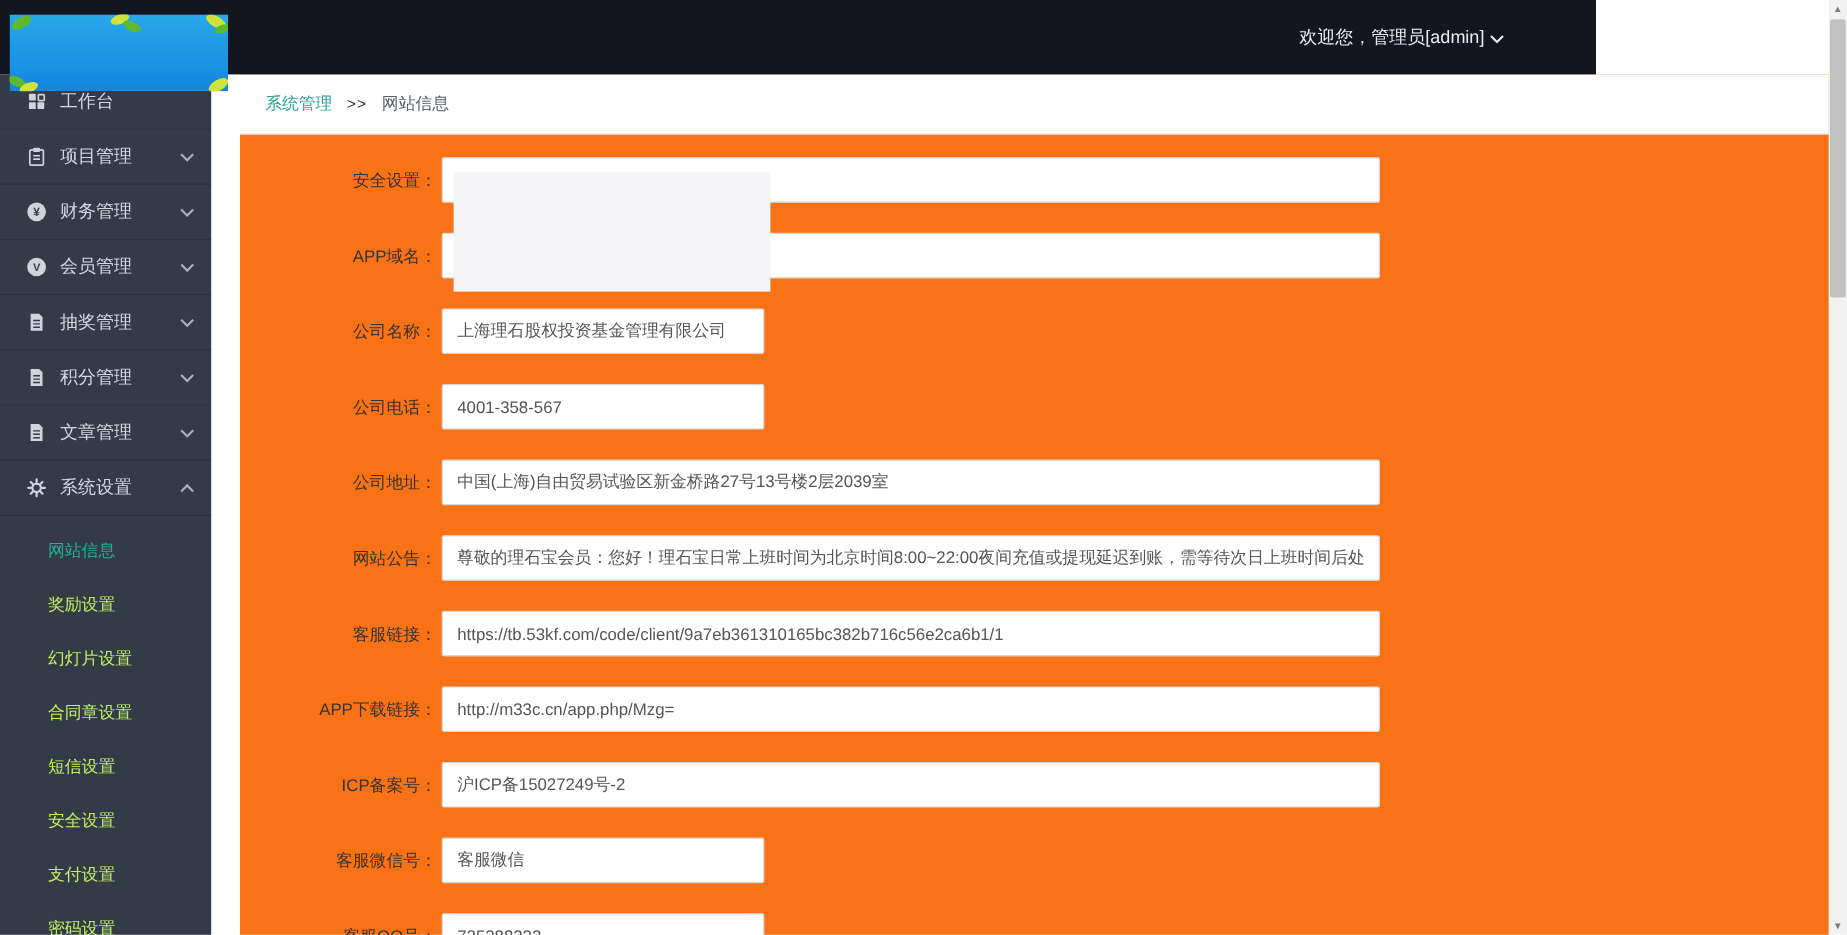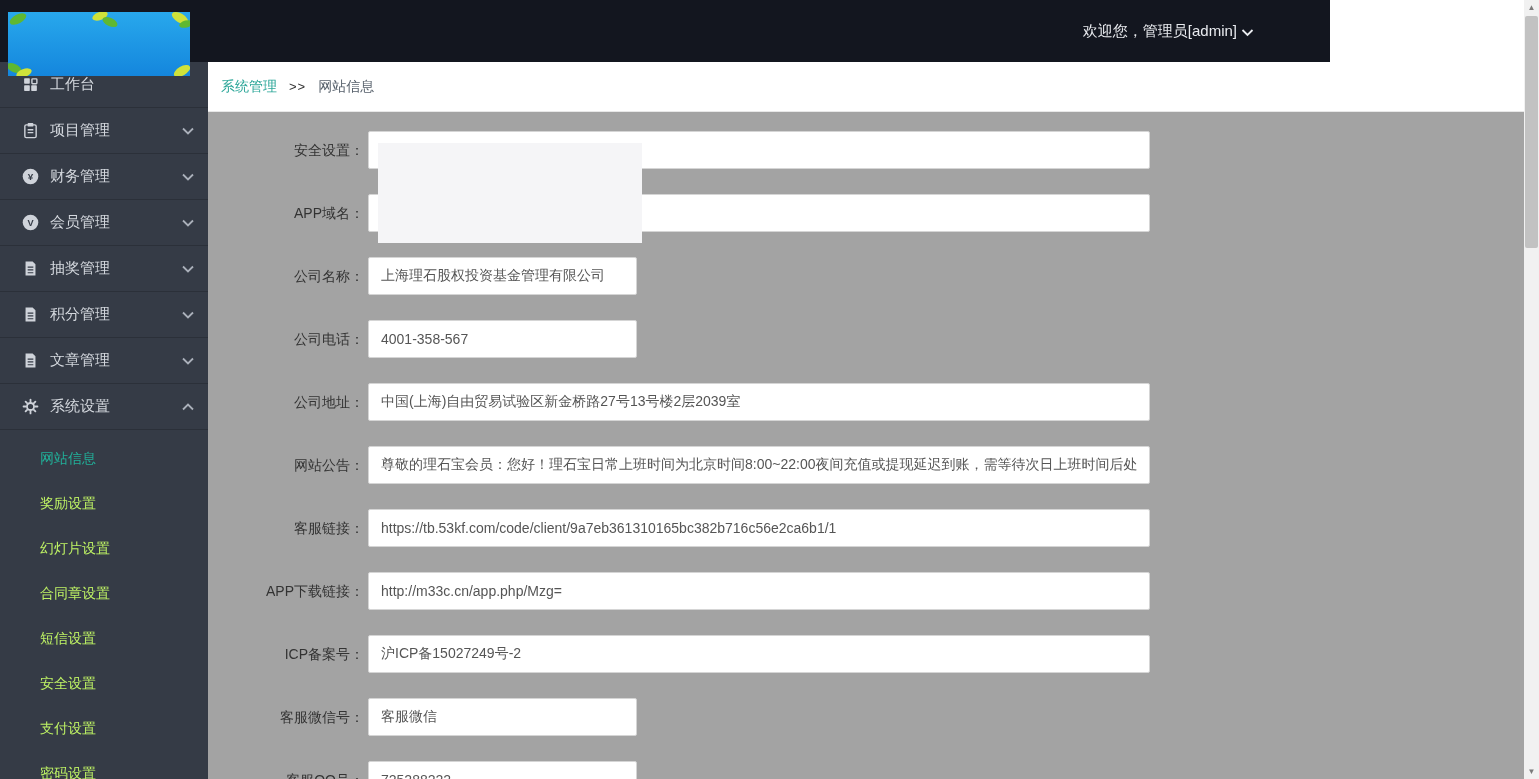--- a/index.html
+++ b/index.html
@@ -9,32 +9,32 @@
   
   .topbar { position:absolute; left:0; top:0; width:1330px; height:62px; background:#13161f; z-index:2; }
   .welcome { position:absolute; right:76px; top:0; height:62px; display:flex; align-items:center;
     color:#e9ebef; font-size:15px; cursor:pointer; gap:4px; }
   .welcome svg { margin-top:3px; }
 
   
   .logo { position:absolute; left:8px; top:12px; width:182px; height:64px; z-index:3; }
 
   
-  .sidebar { position:absolute; left:0; top:62px; width:208px; height:717px; background:#353b46; z-index:1; }
+  .sidebar { position:absolute; left:0; top:62px; width:176px; height:717px; background:#353b46; z-index:1; }
   .nav-item { height:46px; display:flex; align-items:center; padding:0 14px 0 22px;
     color:#d4d8de; font-size:15px; border-bottom:1px solid rgba(0,0,0,0.18); cursor:pointer; }
   .nav-item .ni-icon { width:17px; height:17px; margin-right:11px; color:#cfd3da; flex:none; display:flex; }
   .nav-item .ni-label { flex:1; }
   .nav-item .chev { color:#aab0ba; display:flex; }
   .submenu { padding:6px 0 0 0; }
   .sub-item { height:45px; line-height:45px; padding-left:40px; font-size:14px; color:#bef264; cursor:pointer; }
   .sub-item.active { color:#21b099; }
 
   
-  .main { position:absolute; left:200px; top:62px; width:1324px; height:717px; background:#a3a3a3; }
+  .main { position:absolute; left:200px; top:62px; width:1324px; height:717px; background:#f97316; }
   .breadcrumb { height:50px; display:flex; align-items:center; padding-left:21px; gap:12px;
     font-size:14px; border-bottom:1px solid #e7e7e7; background:#fff; }
   .bc-link { color:#2ba698; cursor:pointer; }
   .bc-sep { color:#333; font-size:13px; letter-spacing:1px; }
   .bc-page { color:#56606b; }
 
   .form { padding-top:19px; }
   .form-row { display:flex; margin-bottom:25px; height:38px; }
   .form-label { width:168px; padding-right:4px; text-align:right; line-height:38px;
     font-size:14px; color:#333; flex:none; }

